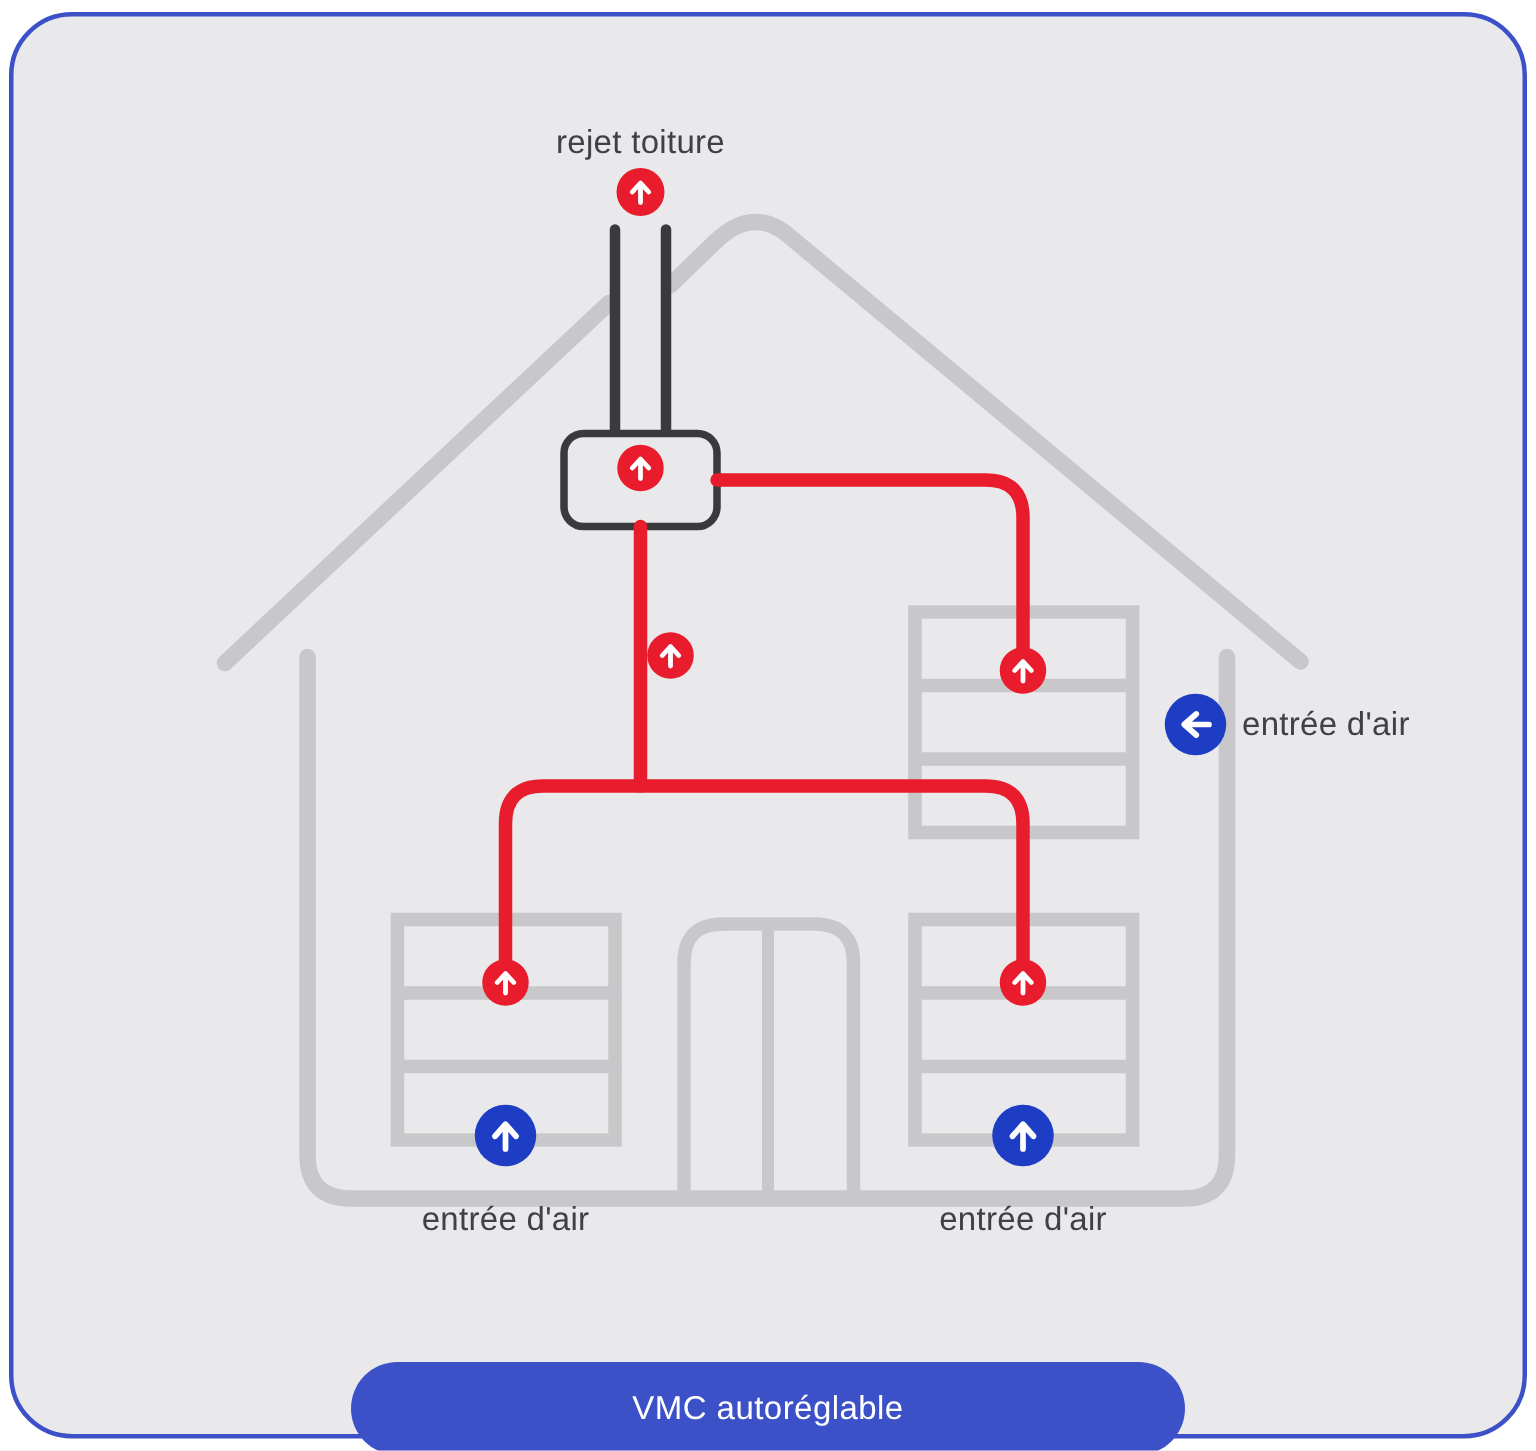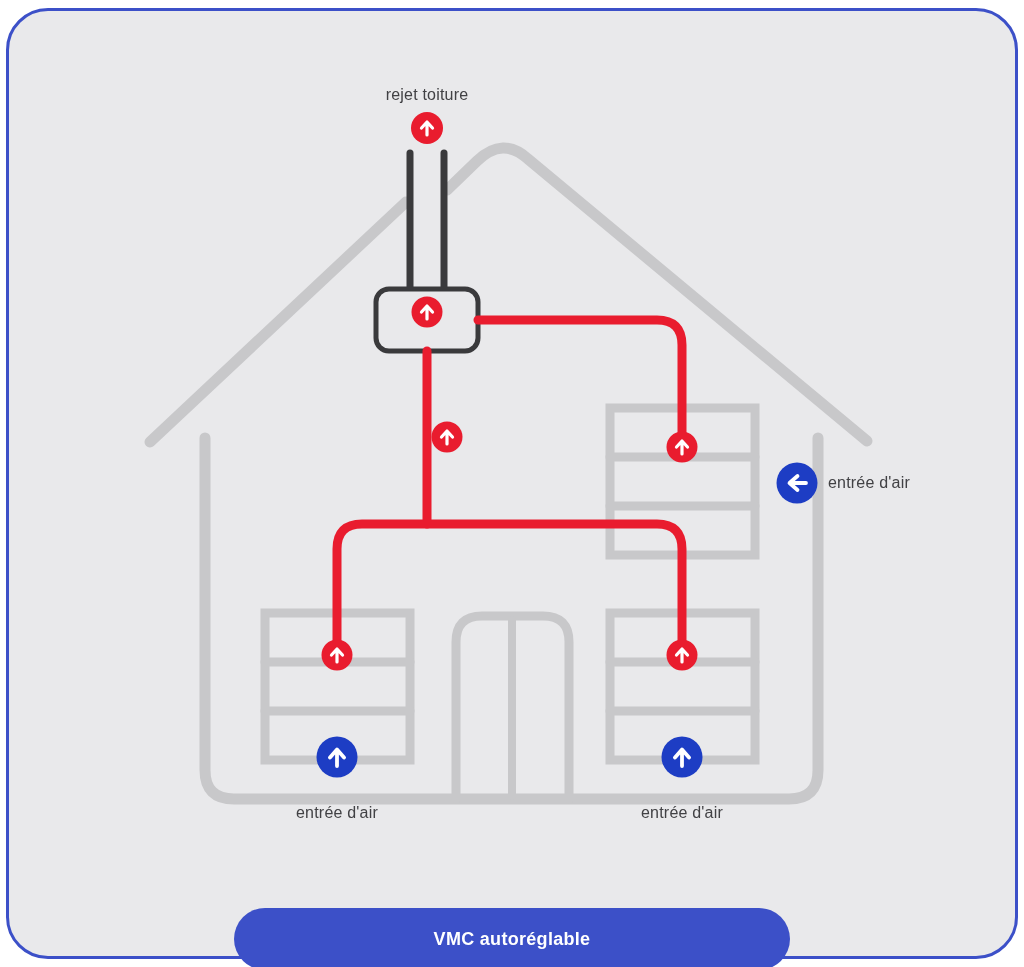--- a/index.html
+++ b/index.html
@@ -27,40 +27,40 @@
   .vmc-box  { fill: var(--card-background, #e9e9eb); stroke: var(--duct-dark, #3a3a3c); stroke-width: 5; }
   .duct-red { stroke: var(--extract-red, #e91c2e); stroke-width: 9; fill: none; stroke-linecap: round; }
   .vent-red  { fill: var(--extract-red, #e91c2e); }
   .vent-blue { fill: var(--inlet-blue, #1d3dc4); }
   .arrow { stroke: #ffffff; fill: none; stroke-linecap: round; stroke-linejoin: round; }
   .arrow-sm { stroke-width: 3.2; }
   .arrow-lg { stroke-width: 3.8; }
 
   .label {
     position: absolute;
-    font-size: 16px;
+    font-size: 22px;
     line-height: 22px;
     color: var(--label-text, #414144);
     letter-spacing: 0.2px;
     white-space: nowrap;
   }
   .center { transform: translateX(-50%); }
 
   .title-pill {
     position: absolute;
     left: 234px; top: 908px;
     width: 556px; height: 62px;
     background: var(--pill-background, #3c50c8);
     border-radius: 31px;
     display: flex; align-items: center; justify-content: center;
   }
   .title-pill span {
     color: var(--title-text, #ffffff);
-    font-size: 18px;
-    font-weight: 700;
+    font-size: 22px;
+    font-weight: 400;
     letter-spacing: 0.3px;
   }
 </style>
 </head>
 <body>
 
 <div class="stage">
 
   <div class="card"></div>
 

